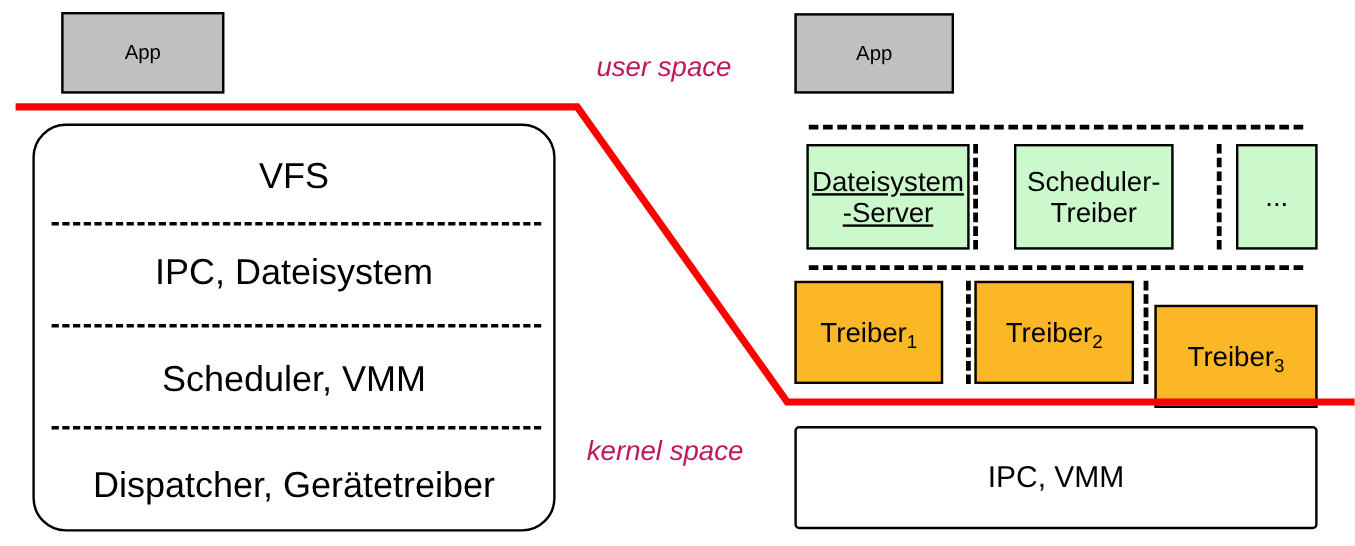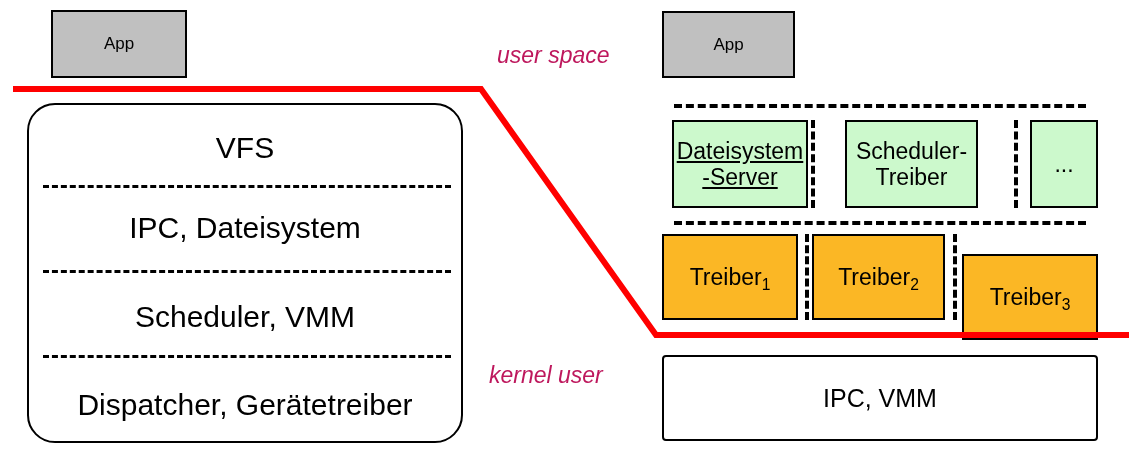--- a/index.html
+++ b/index.html
@@ -94,21 +94,21 @@
   </div>
 
   <div class="vsep" style="left:1014px;top:120px;height:88px;"></div>
 
   <div class="box srv-box" style="left:1030px;top:120px;width:68px;height:88px;">
     <span>...</span>
   </div>
 
   <div class="hsep" style="left:674px;top:221px;width:412px;"></div>
 
-  <div class="box drv-box" style="left:662px;top:234px;width:136px;height:86px;">
+  <div class="box drv-box" style="left:662px;top:234px;width:124px;height:86px;">
     <span>
       <span>Treiber</span><sub>1</sub>
     </span>
   </div>
 
   <div class="vsep" style="left:805px;top:234px;height:86px;"></div>
 
   <div class="box drv-box" style="left:812px;top:234px;width:133px;height:86px;">
     <span>
       <span>Treiber</span><sub>2</sub>
@@ -129,16 +129,16 @@
 
   <svg class="redline" viewBox="0 0 1129 455" width="1129" height="455">
     <polyline points="13,89 481,89 656,335 1129,335" fill="none" stroke="#ff0000" stroke-width="6" stroke-linejoin="miter" stroke-linecap="butt"></polyline>
   </svg>
 
   <div class="space-label" style="left:497px;top:42px;">
     <span>user space</span>
   </div>
 
   <div class="space-label" style="left:489px;top:362px;">
-    <span>kernel user</span>
+    <span>kernel space</span>
   </div>
 
 </div>
 
 </body></html>

